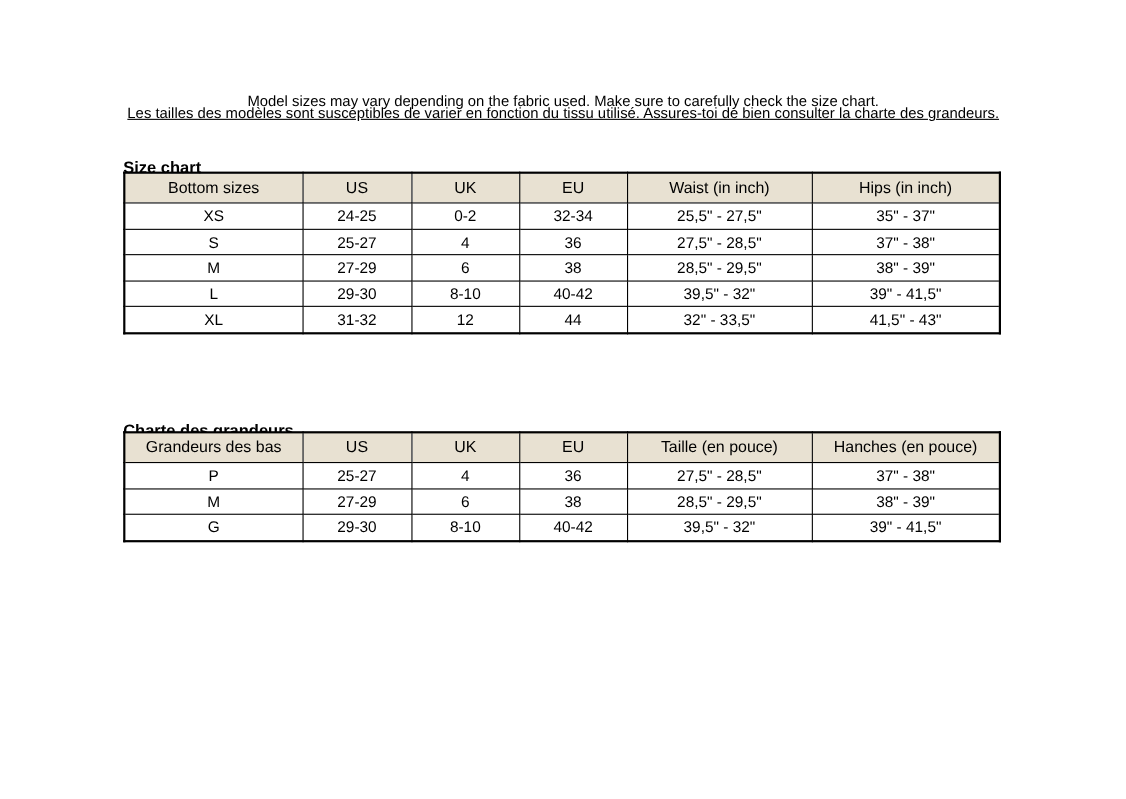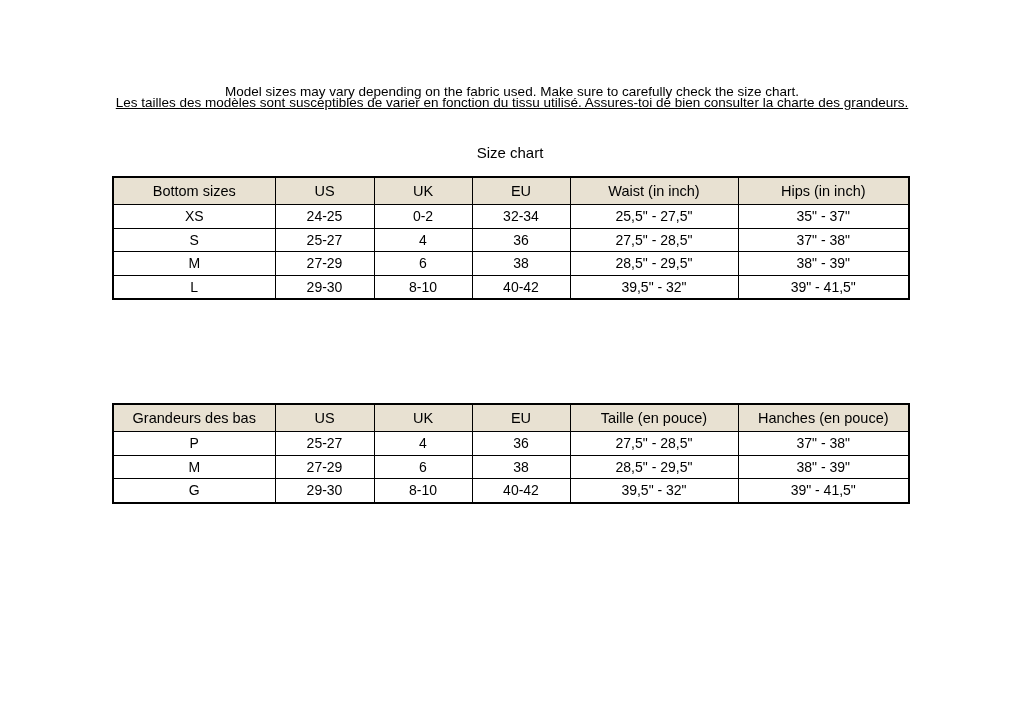--- a/index.html
+++ b/index.html
@@ -25,37 +25,37 @@
     font-size: 13.5px;
     line-height: 16px;
   }
   .intro.en { top: 84px; }
   .intro.fr { top: 95px; text-decoration: underline; }
   .table-title {
     position: absolute;
     left: 112px;
     width: 796px;
     margin: 0;
-    text-align: center;
+    text-align: left;
     font-size: 15px;
-    font-weight: normal;
+    font-weight: bold;
     line-height: 16px;
   }
   .table-title.t1 { top: 145px; }
   .table-title.t2 { top: 384px; }
   table.size-table {
     position: absolute;
     left: 112px;
     width: 796px;
     border-collapse: collapse;
     table-layout: fixed;
     border: 2px solid var(--border, #000000);
   }
-  table.size-table.t1 { top: 176px; border-radius: 14px; }
-  table.size-table.t2 { top: 403px; }
+  table.size-table.t1 { top: 156px; border-radius: 14px; }
+  table.size-table.t2 { top: 392px; }
   table.size-table th,
   table.size-table td {
     border: 1.5px solid var(--border, #000000);
     text-align: center;
     vertical-align: middle;
     padding: 0;
     overflow: hidden;
     white-space: nowrap;
   }
   table.size-table th {
@@ -132,23 +132,32 @@
           <td>38" - 39"</td>
         </tr>
         <tr>
           <td>L</td>
           <td>29-30</td>
           <td>8-10</td>
           <td>40-42</td>
           <td>39,5" - 32"</td>
           <td>39" - 41,5"</td>
         </tr>
+        <tr>
+          <td>XL</td>
+          <td>31-32</td>
+          <td>12</td>
+          <td>44</td>
+          <td>32" - 33,5"</td>
+          <td>41,5" - 43"</td>
+        </tr>
       </tbody>
     </table>
 
+  <h2 class="table-title t2">Charte des grandeurs</h2>
 
   <table class="size-table t2">
     <colgroup>
       <col class="c1">
         <col class="c2">
         <col class="c3">
       <col class="c4">
         <col class="c5">
         <col class="c6">
     </colgroup>

